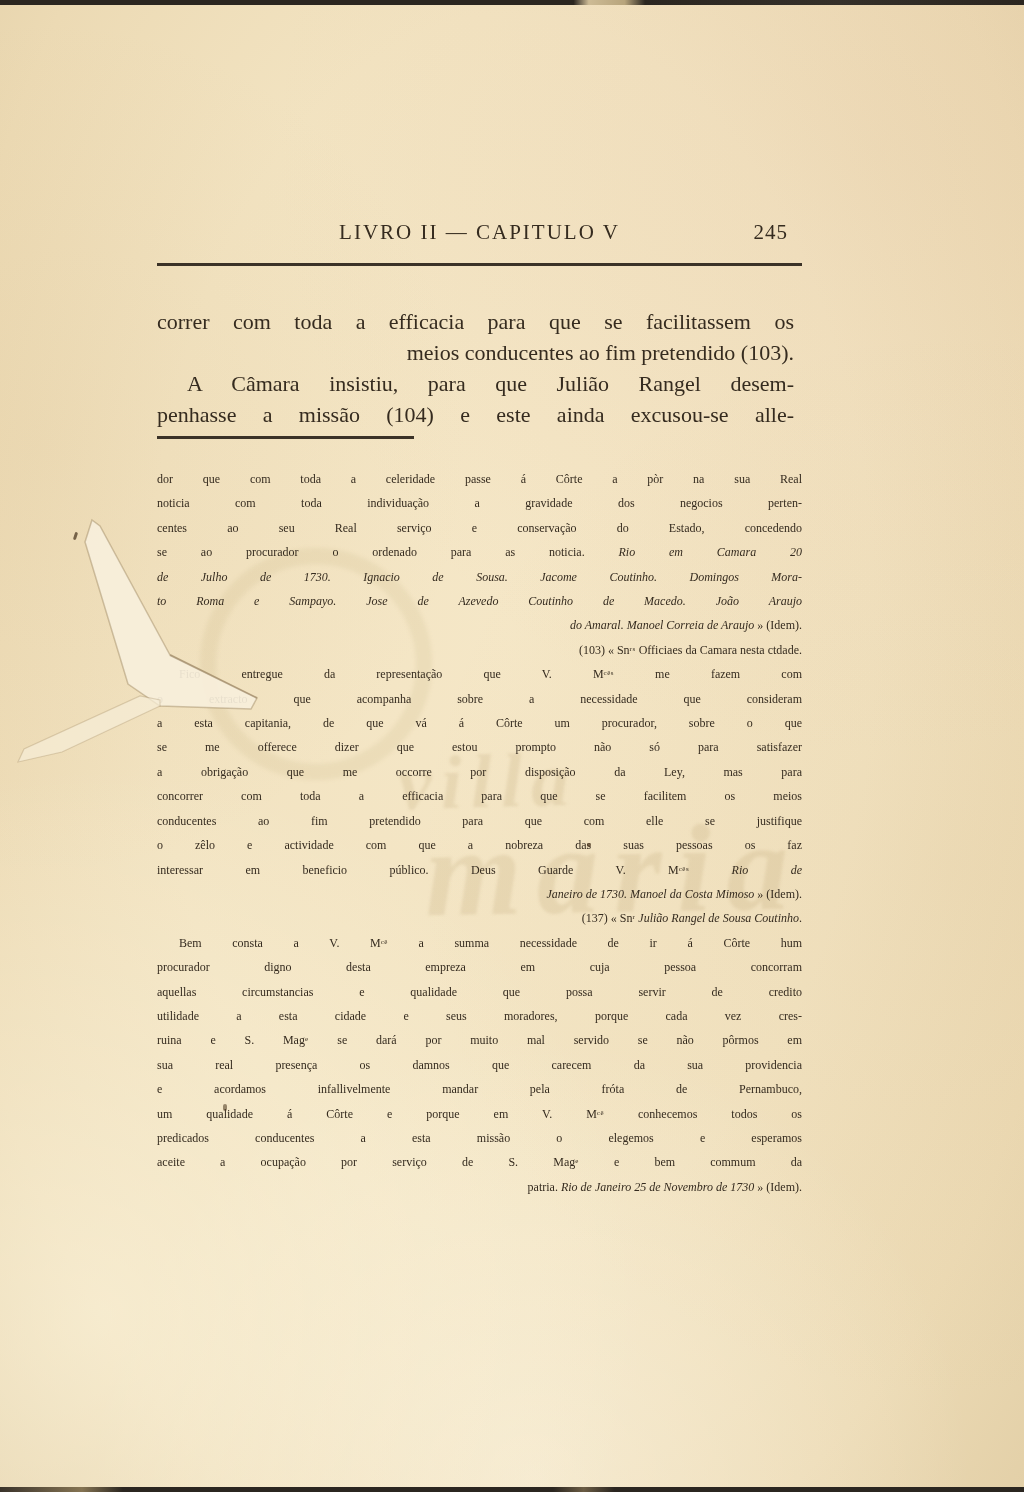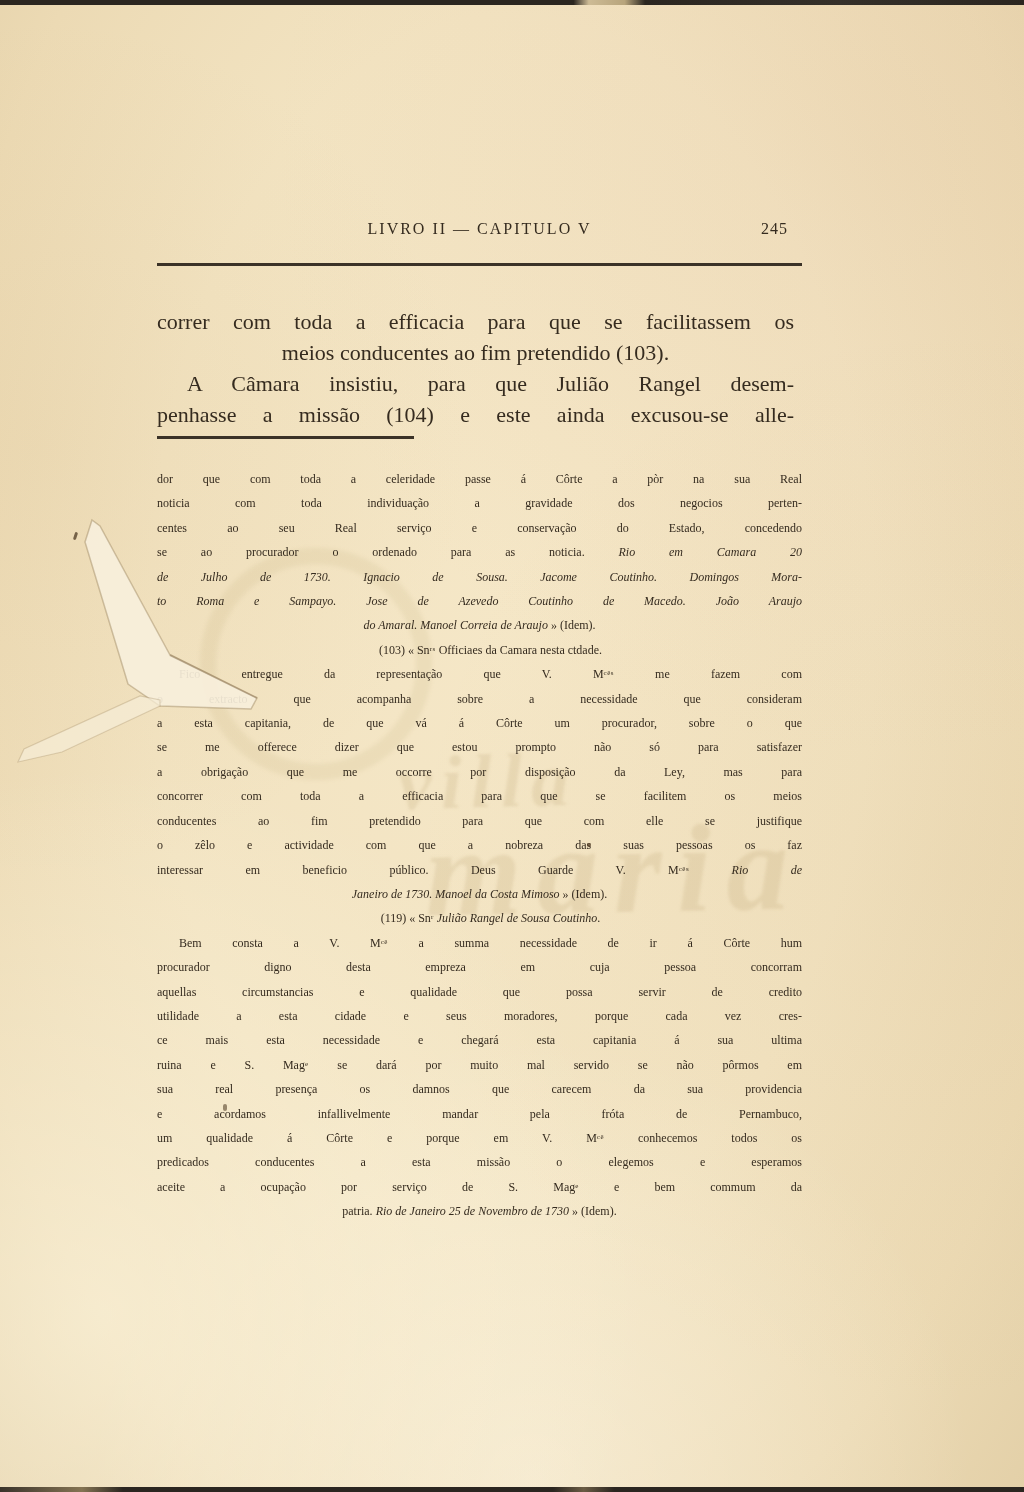--- a/index.html
+++ b/index.html
@@ -19,31 +19,31 @@
   }
   .edge-top {
     position:absolute; top:0; left:0; right:0; height:5px;
     background:linear-gradient(90deg,#2b2620 0%,#2b2620 56%,#cdbb95 57.5%,#b7a47c 61%,#2b2620 63%,#35302a 82%,#2b2620 100%);
   }
   .edge-bottom {
     position:absolute; bottom:0; left:0; right:0; height:5px;
     background:linear-gradient(90deg,#3a332b 0%,#857453 8%,#2b2620 12%,#2b2620 54%,#6b5c44 57%,#2b2620 60%,#2b2620 100%);
   }
   .content { position:absolute; left:157px; top:220px; width:645px; color:#352b1f; z-index:2; }
-  .hdr { position:relative; height:26px; font-size:16px; letter-spacing:2px; }
+  .hdr { position:relative; height:26px; font-size:21px; letter-spacing:2px; }
   .hdr .title { display:block; text-align:center; }
   .hdr .num { position:absolute; right:14px; top:0; letter-spacing:1px; }
   .rule { height:3px; background:#3b3227; margin-top:17px; }
   .main { margin-top:40px; width:637px; font-size:22px; }
   .main .line { line-height:31px; white-space:nowrap0; }
   .fnrule { height:3px; background:#3b3227; margin-top:6px; width:257px; }
   .fn { margin-top:28px; width:645px; font-size:12px; }
   .fn .line { line-height:24.4px; }
   .line.j { text-align:justify; text-align-last:justify; text-justify:inter-word; }
-  .line.l { text-align:center; }
+  .line.l { text-align:right; }
   .main .line.ind { padding-left:30px; }
   .fn .line.ind { padding-left:22px; }
   .it { font-style:italic; }
   sup { font-size:0.58em; vertical-align:0.42em; line-height:0; letter-spacing:0.5px; }
   .wm { position:absolute; font-style:italic; font-weight:bold; color:rgba(158,128,72,0.14);
         filter:blur(1.5px); pointer-events:none; z-index:1; }
   .wm1 { left:398px; top:738px; font-size:76px; letter-spacing:9px; transform:rotate(-1.5deg); }
   .wm2 { left:425px; top:800px; font-size:124px; letter-spacing:15px; transform:rotate(-1deg); }
   .ring { position:absolute; left:200px; top:548px; width:200px; height:200px; z-index:1;
           border:16px solid rgba(160,128,70,0.09); border-radius:50%; filter:blur(2px); }
@@ -90,26 +90,25 @@
         <div class="line j ind"><span>Fico entregue da representação que V. M</span><sup>cês</sup><span> me fazem com</span></div>
         <div class="line j"><span>o extracto que acompanha sobre a necessidade que consideram</span></div>
         <div class="line j"><span>a esta capitania, de que vá á Côrte um procurador, sobre o que</span></div>
         <div class="line j"><span>se me offerece dizer que estou prompto não só para satisfazer</span></div>
         <div class="line j"><span>a obrigação que me occorre por disposição da Ley, mas para</span></div>
         <div class="line j"><span>concorrer com toda a efficacia para que se facilitem os meios</span></div>
         <div class="line j"><span>conducentes ao fim pretendido para que com elle se justifique</span></div>
         <div class="line j"><span>o zêlo e actividade com que a nobreza das suas pessoas os faz</span></div>
         <div class="line j"><span>interessar em beneficio público. Deus Guarde V. M</span><sup>cês</sup><span> </span><span class="it">Rio de</span></div>
         <div class="line l"><span class="it">Janeiro de 1730. Manoel da Costa Mimoso</span><span> » (Idem).</span></div>
-        <div class="line l ind"><span>(119) « Sn</span><sup>r</sup><span> </span><span class="it">Julião Rangel de Sousa Coutinho</span><span>.</span></div>
+        <div class="line l ind"><span>(137) « Sn</span><sup>r</sup><span> </span><span class="it">Julião Rangel de Sousa Coutinho</span><span>.</span></div>
         <div class="line j ind"><span>Bem consta a V. M</span><sup>cê</sup><span> a summa necessidade de ir á Côrte hum</span></div>
         <div class="line j"><span>procurador digno desta empreza em cuja pessoa concorram</span></div>
         <div class="line j"><span>aquellas circumstancias e qualidade que possa servir de credito</span></div>
         <div class="line j"><span>utilidade a esta cidade e seus moradores, porque cada vez cres-</span></div>
-        <div class="line j"><span>ce mais esta necessidade e chegará esta capitania á sua ultima</span></div>
         <div class="line j"><span>ruina e S. Mag</span><sup>e</sup><span> se dará por muito mal servido se não pôrmos em</span></div>
         <div class="line j"><span>sua real presença os damnos que carecem da sua providencia</span></div>
         <div class="line j"><span>e acordamos infallivelmente mandar pela fróta de Pernambuco,</span></div>
         <div class="line j"><span>um qualidade á Côrte e porque em V. M</span><sup>cê</sup><span> conhecemos todos os</span></div>
         <div class="line j"><span>predicados conducentes a esta missão o elegemos e esperamos</span></div>
         <div class="line j"><span>aceite a ocupação por serviço de S. Mag</span><sup>e</sup><span> e bem commum da</span></div>
         <div class="line l"><span>patria. </span><span class="it">Rio de Janeiro 25 de Novembro de 1730</span><span> » (Idem).</span></div>
       </div>
   </div>
 

